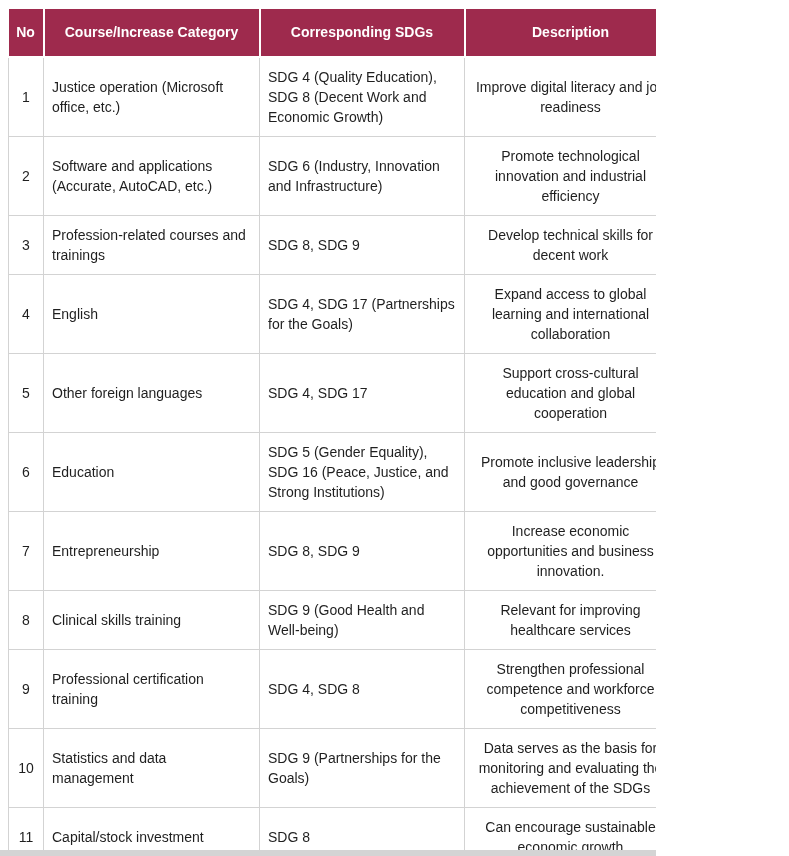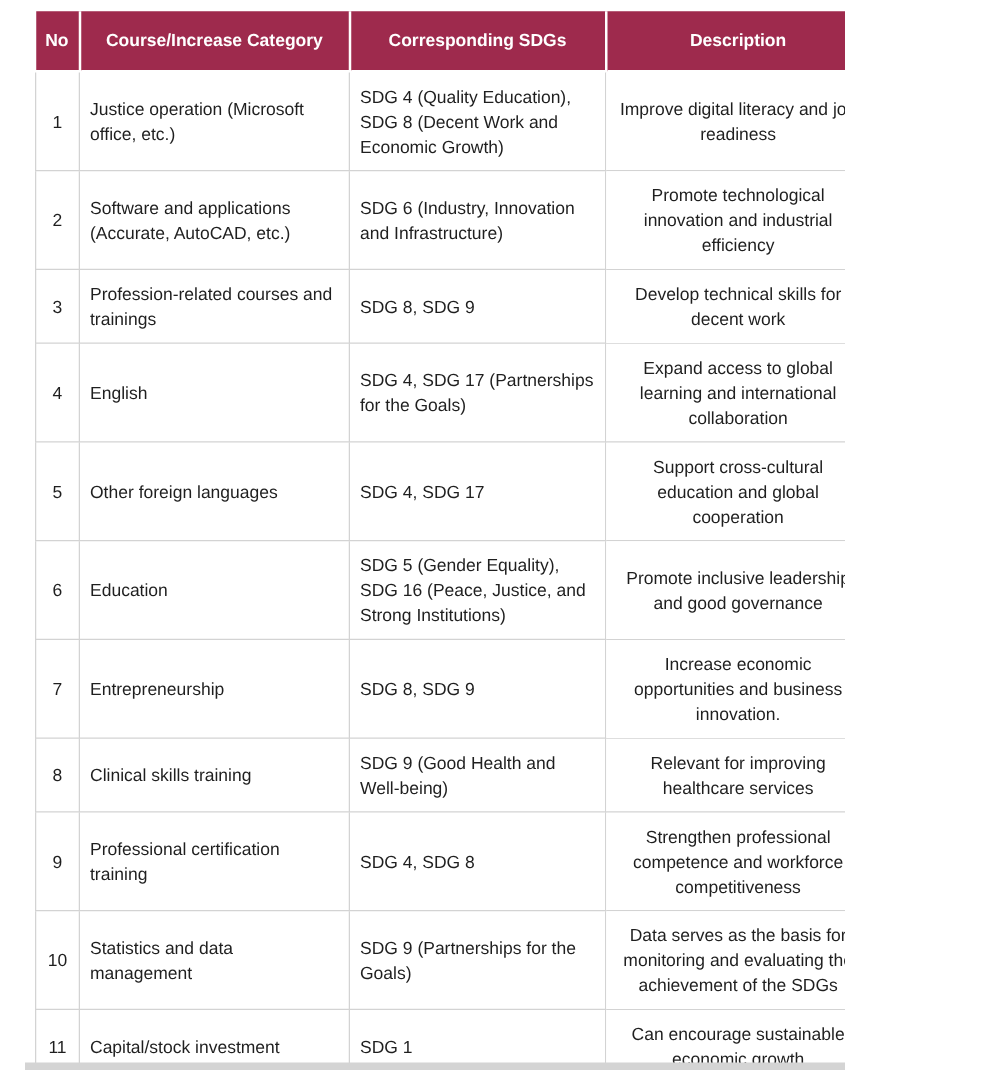--- a/index.html
+++ b/index.html
@@ -8,21 +8,20 @@
     background: #ffffff;
     font-family: "Liberation Sans", "DejaVu Sans", sans-serif;
     color: #1f1f1f;
   }
   .page {
     position: relative;
     width: 656px;
     height: 856px;
     overflow: hidden;
     background: #ffffff;
-    margin-left: 20px;
   }
   table.sdg-table {
     border-collapse: collapse;
     table-layout: fixed;
     width: 773px;
     margin: 9px 8px 0 8px;
     font-size: 14px;
   }
   col.c-no   { width: 35px; }
   col.c-cat  { width: 216px; }
@@ -175,21 +174,21 @@
         <tr>
           <td class="cell-no"><span>10</span></td>
           <td class="cell-cat"><span>Statistics and data management</span></td>
           <td class="cell-sdg"><span>SDG 9 (Partnerships for the Goals)</span></td>
           <td class="cell-desc"><span>Data serves as the basis for monitoring and evaluating the achievement of the SDGs</span></td>
           <td class="cell-part"><span>138</span></td>
         </tr>
         <tr>
           <td class="cell-no"><span>11</span></td>
           <td class="cell-cat"><span>Capital/stock investment</span></td>
-          <td class="cell-sdg"><span>SDG 1</span></td>
+          <td class="cell-sdg"><span>SDG 8</span></td>
           <td class="cell-desc"><span>Can encourage sustainable economic growth</span></td>
           <td class="cell-part"><span>39</span></td>
         </tr>
       </tbody>
 
   </table>
   <div class="bottom-scrollbar"></div>
 </div>
 
 </body></html>

